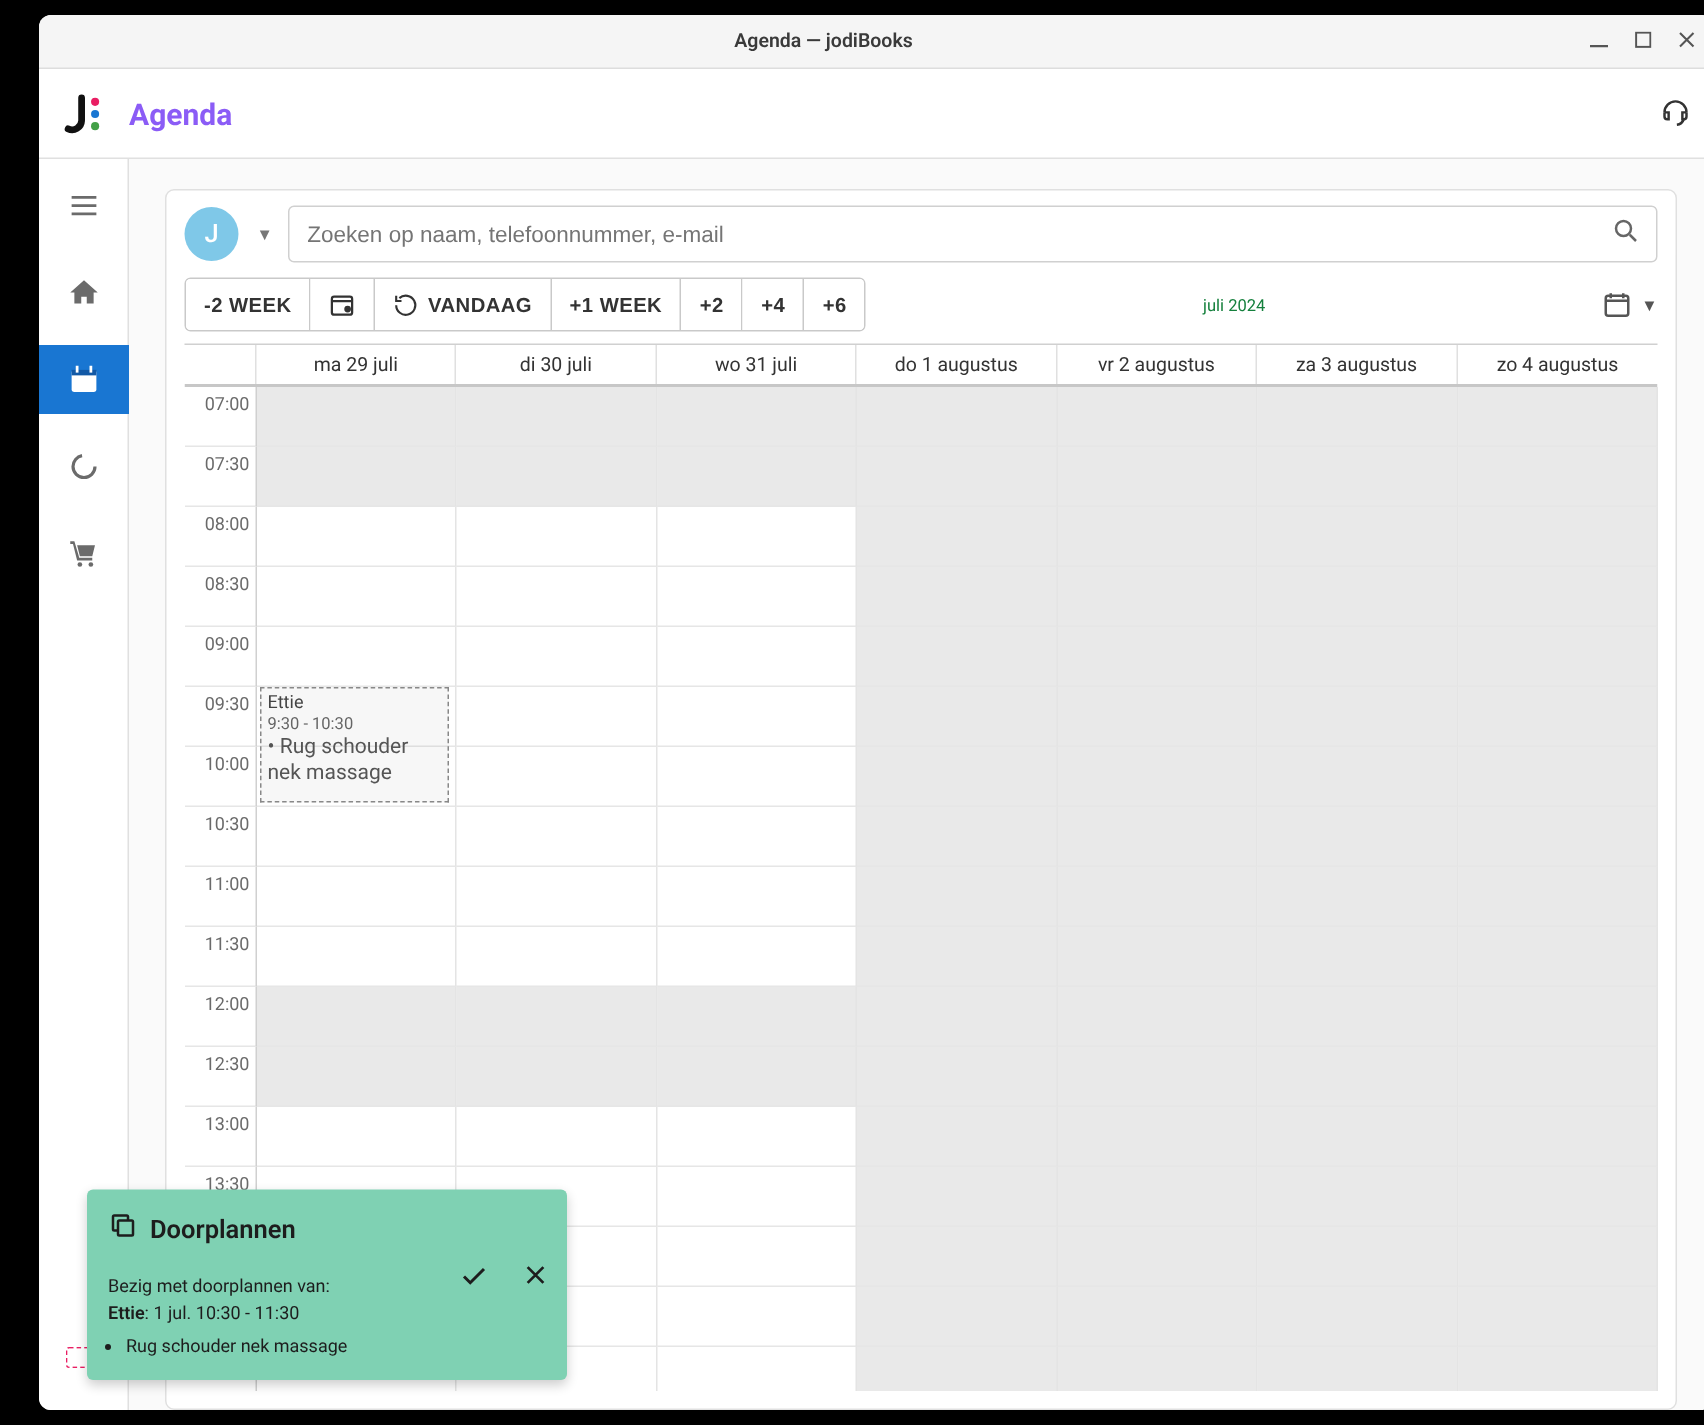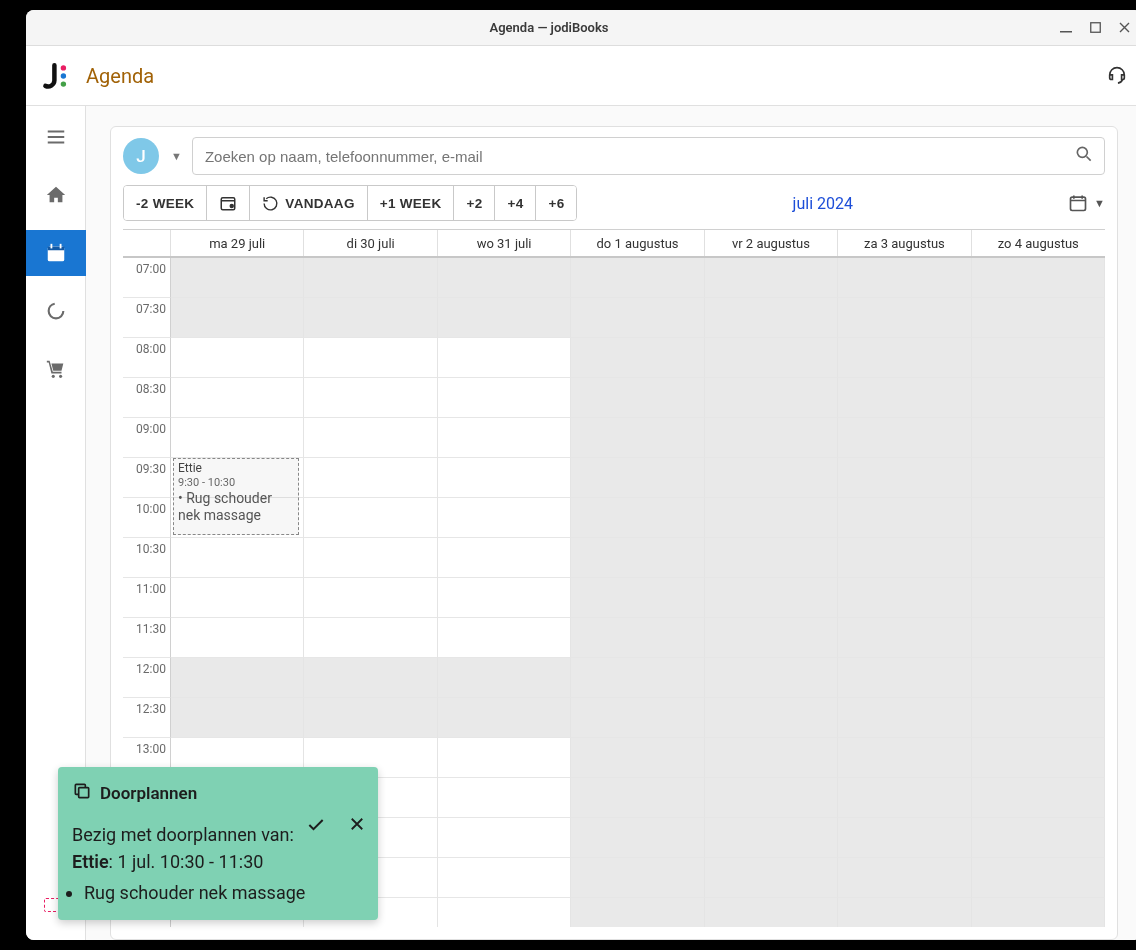--- a/index.html
+++ b/index.html
@@ -6,57 +6,57 @@
     body{margin:0;font-family:-apple-system,BlinkMacSystemFont,"Segoe UI",Roboto,sans-serif;background:#000}
     .desktop{width:1136px;height:950px;background:#000;position:relative}
     .window{position:absolute;left:26px;top:10px;width:1116px;height:930px;background:#fafafa;border-radius:8px;overflow:hidden;box-shadow:0 2px 10px rgba(0,0,0,.3)}
     .titlebar{height:36px;background:#f5f5f5;display:flex;align-items:center;justify-content:space-between;padding:0 12px;border-bottom:1px solid #ddd}
     .title-center{flex:1;text-align:center;font-size:13px;font-weight:600;color:#3a3a3a}
     .title-btns{display:flex;gap:18px;align-items:center;color:#555}
     .title-btn{cursor:pointer;font-size:14px;line-height:1}
     .appbar{height:60px;background:#fff;border-bottom:1px solid #e0e0e0;display:flex;align-items:center;padding:0 14px;gap:10px}
     .logo{display:inline-flex;align-items:center}
     .logo svg{width:36px;height:36px}
-    .brand{font-size:20px;font-weight:400;color:#a16207}
+    .brand{font-size:20px;font-weight:700;color:#8b5cf6}
     .headset-icon{margin-left:auto;color:#333}
     .shell{display:flex;height:calc(100% - 96px)}
     .sidebar{width:60px;background:#fff;border-right:1px solid #e0e0e0;display:flex;flex-direction:column;align-items:center;padding-top:8px;gap:12px}
     .side-item{width:60px;height:46px;display:flex;align-items:center;justify-content:center;color:#6b6b6b;cursor:pointer}
     .side-item.sel{background:#1976d2;color:#fff}
     .content{flex:1;padding:20px 24px 0 24px;display:flex;flex-direction:column;overflow:hidden}
     .card{background:#fff;border:1px solid #e0e0e0;border-radius:6px;display:flex;flex-direction:column;height:100%;overflow:hidden}
     .toprow{display:flex;align-items:center;gap:10px;padding:10px 12px}
     .avatar{width:36px;height:36px;border-radius:50%;background:#7fc8e8;color:#fff;display:flex;align-items:center;justify-content:center;font-weight:500;font-size:17px}
     .drop{color:#777;font-size:11px;margin-left:2px}
     .search-wrap{flex:1;display:flex;align-items:center;border:1px solid #d0d0d0;border-radius:4px;background:#fff;height:38px;padding:0 10px}
     .search-wrap input{flex:1;border:0;outline:0;font-size:15px;color:#333;background:transparent}
     .nav-row{display:flex;align-items:center;padding:0 12px 8px 12px}
     .btn-group{display:inline-flex;border:1px solid #c9c9c9;border-radius:4px;overflow:hidden}
     .seg-btn{padding:8px 12px;font-size:13.5px;font-weight:600;color:#333;background:#fff;border:0;border-right:1px solid #c9c9c9;cursor:pointer;display:flex;align-items:center;gap:6px;letter-spacing:.3px}
     .seg-btn:last-child{border-right:0}
-    .month-label{flex:1;text-align:center;font-size:16px;color:#1d4ed8}
+    .month-label{flex:1;text-align:center;font-size:11px;color:#15803d}
     .view-mode{display:flex;align-items:center;gap:6px;color:#555}
     
     .cal-wrap{flex:1;position:relative;border-top:1px solid #d0d0d0;margin:0 12px 12px 12px;overflow:hidden}
     .cal-header{display:grid;grid-template-columns:48px repeat(7, 1fr);border-bottom:2px solid #c7c7c7;height:28px;font-size:13px;color:#333;background:#fff}
     .cal-header div{display:flex;align-items:center;justify-content:center;border-right:1px solid #e0e0e0}
     .cal-header div:last-child{border-right:0}
     .cal-body{position:absolute;top:28px;left:0;right:0;bottom:0;overflow-y:auto}
     .slot-row{display:grid;grid-template-columns:48px repeat(7, 1fr);height:40px}
     .time-cell{border-right:1px solid #d0d0d0;border-bottom:1px solid #e6e6e6;font-size:12px;color:#6a6a6a;padding:4px 4px 0 0;text-align:right}
     .day-cell{border-right:1px solid #e4e4e4;border-bottom:1px solid #e6e6e6}
     .day-cell.off{background:#e9e9e9}
     .event-ghost{position:absolute;left:50px;top:calc(5*40px + 0px);width:126px;height:77px;border:1.5px dashed #888;background:rgba(0,0,0,.03);font-size:11px;color:#555;padding:2px 4px;line-height:1.25}
     .event-ghost .e-name{font-size:12px;color:#444}
     .event-ghost .e-time{font-size:11px;color:#666}
     .event-ghost .e-desc{font-size:14px;color:#555}
     
     .toast{position:absolute;left:32px;bottom:20px;width:320px;background:#7fd1b3;color:#1d1d1d;border-radius:4px;box-shadow:0 3px 8px rgba(0,0,0,.2);padding:14px 14px 14px 14px}
     .toast-title{display:flex;align-items:center;gap:8px;font-size:17px;font-weight:600;margin-bottom:16px}
-    .toast-body{font-size:18px;line-height:1.5}
+    .toast-body{font-size:12px;line-height:1.5}
     .toast-actions{position:absolute;right:12px;top:48px;display:flex;gap:22px;font-size:18px}
     .toast-actions span{cursor:pointer}
     .bold{font-weight:600}
     ul.tlist{margin:4px 0 0 12px;padding:0}
     
     .cal-body::-webkit-scrollbar{width:10px}
     .cal-body::-webkit-scrollbar-thumb{background:#c4c4c4;border-radius:5px}
     .pink-tag{position:absolute;left:18px;bottom:28px;width:24px;height:14px;border:1.5px dashed #e91e63;border-radius:2px}
   </style>
 </head>

